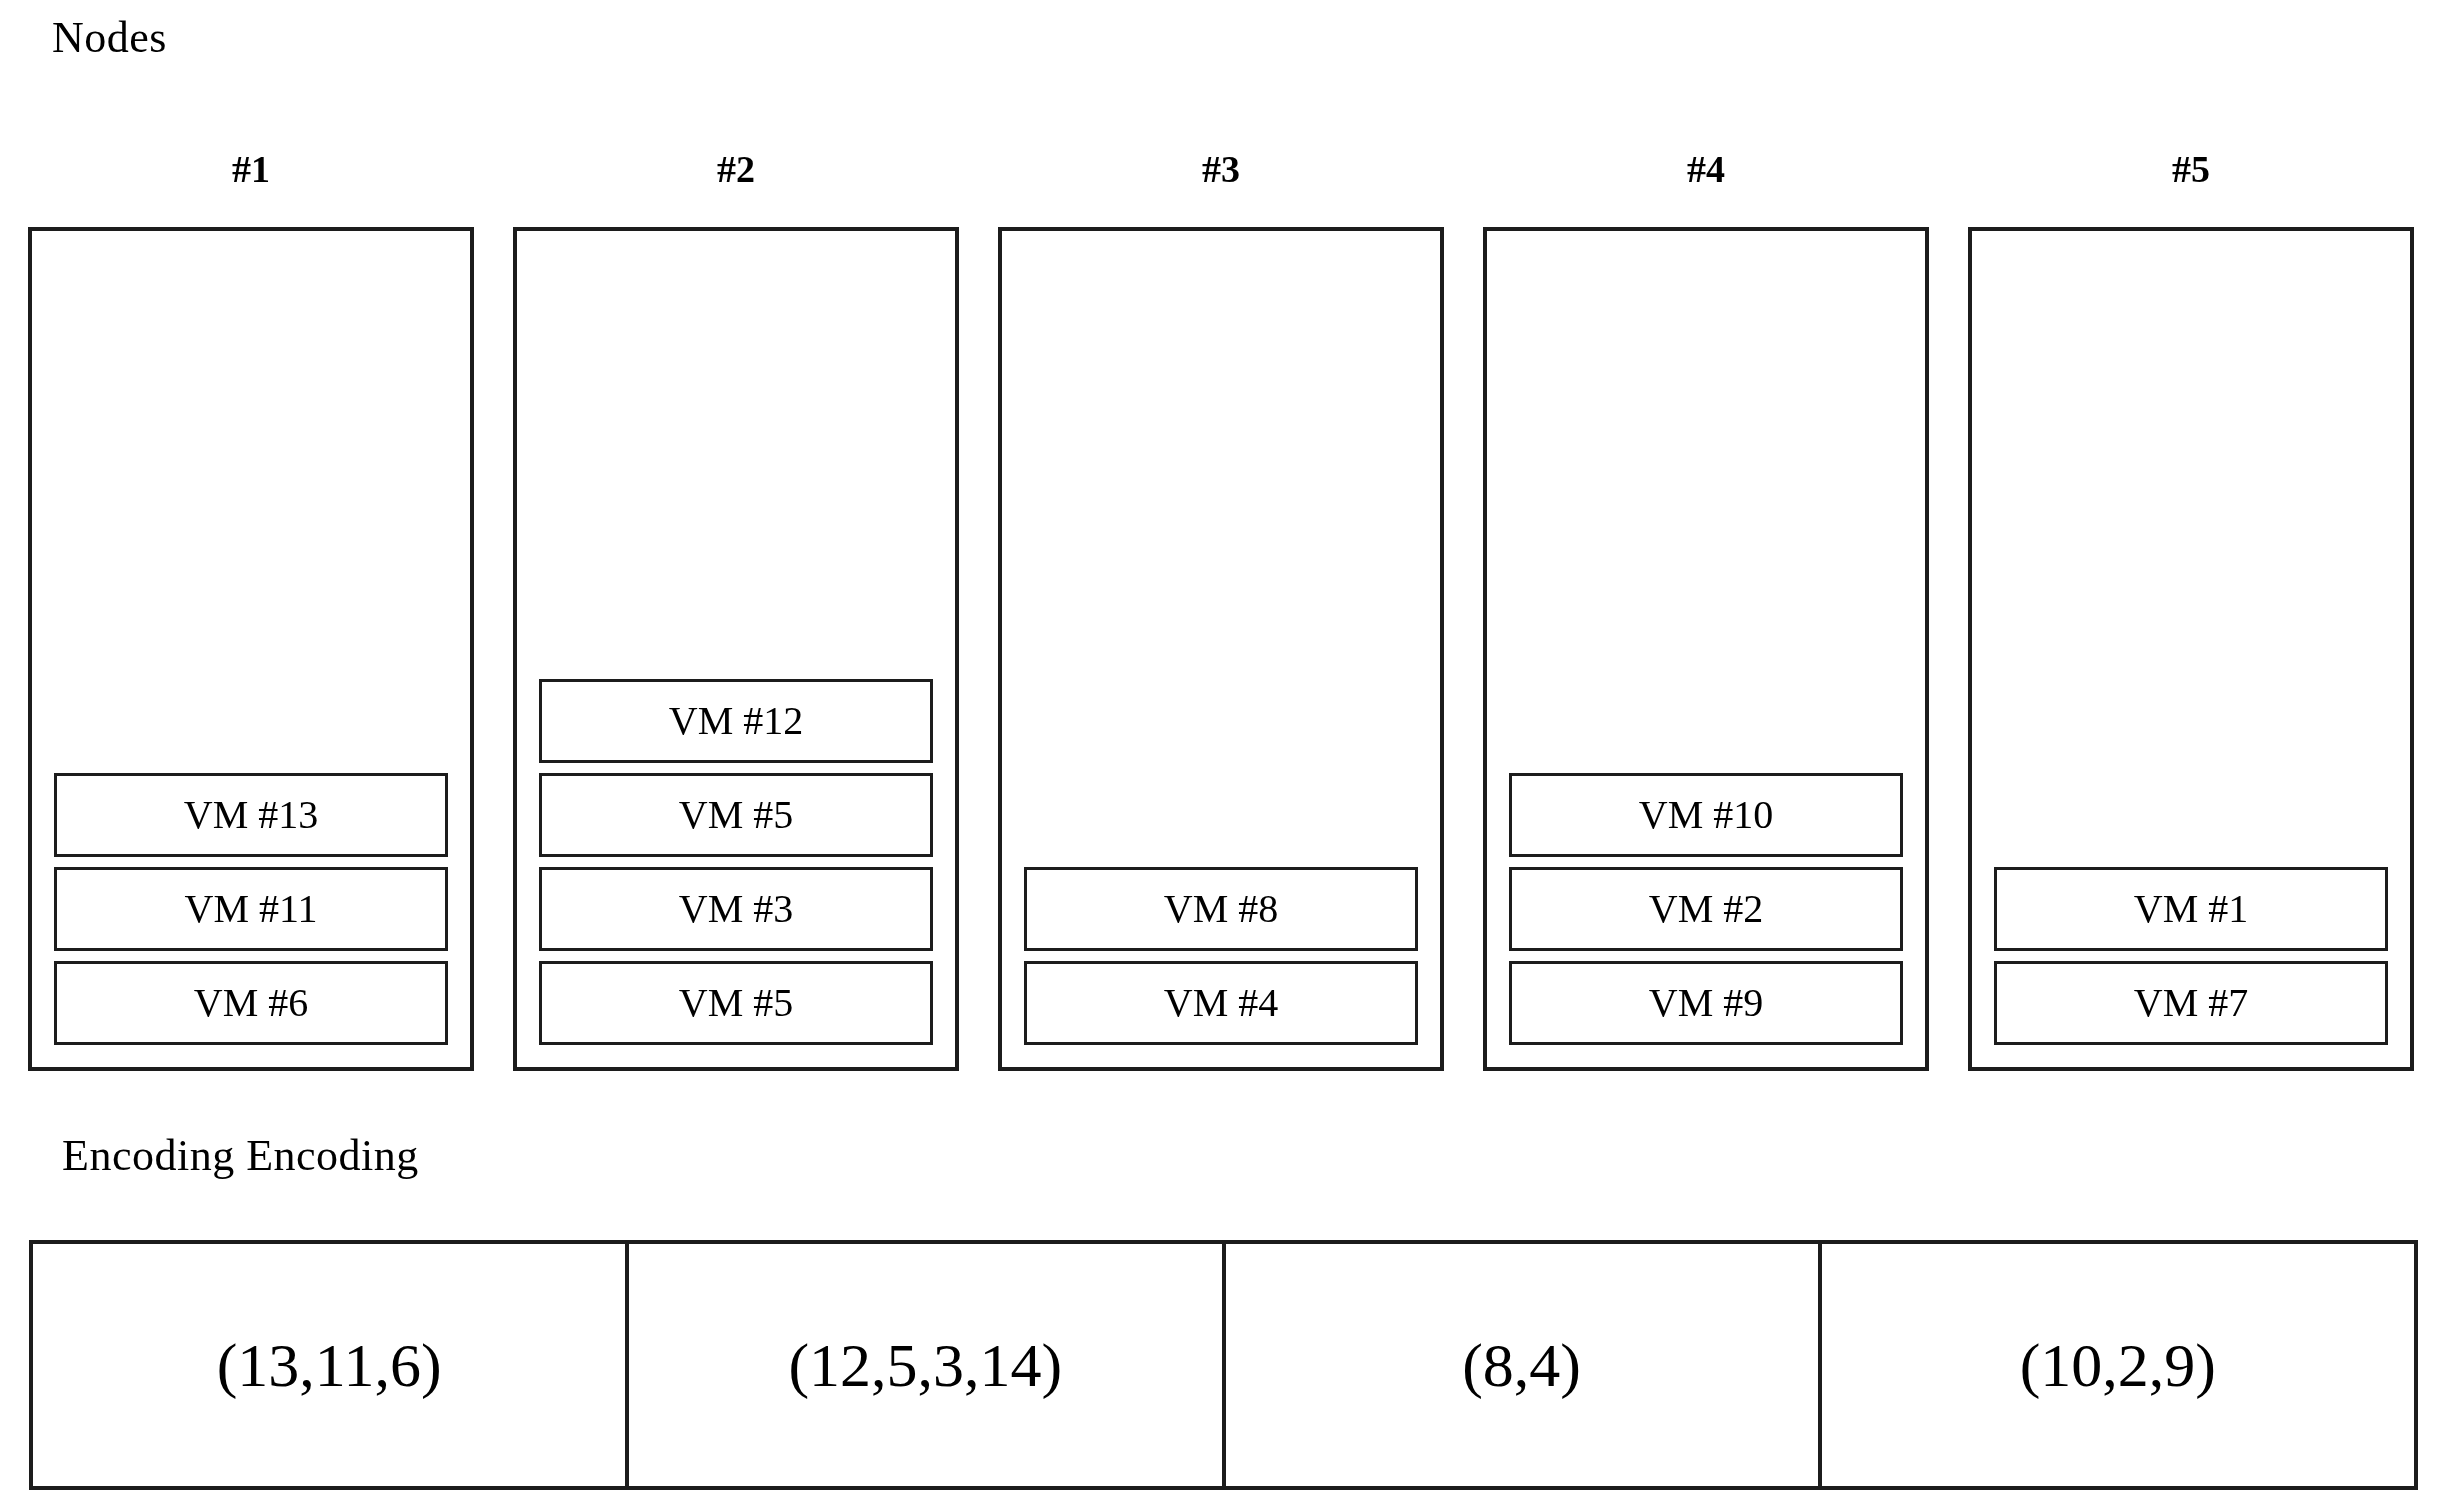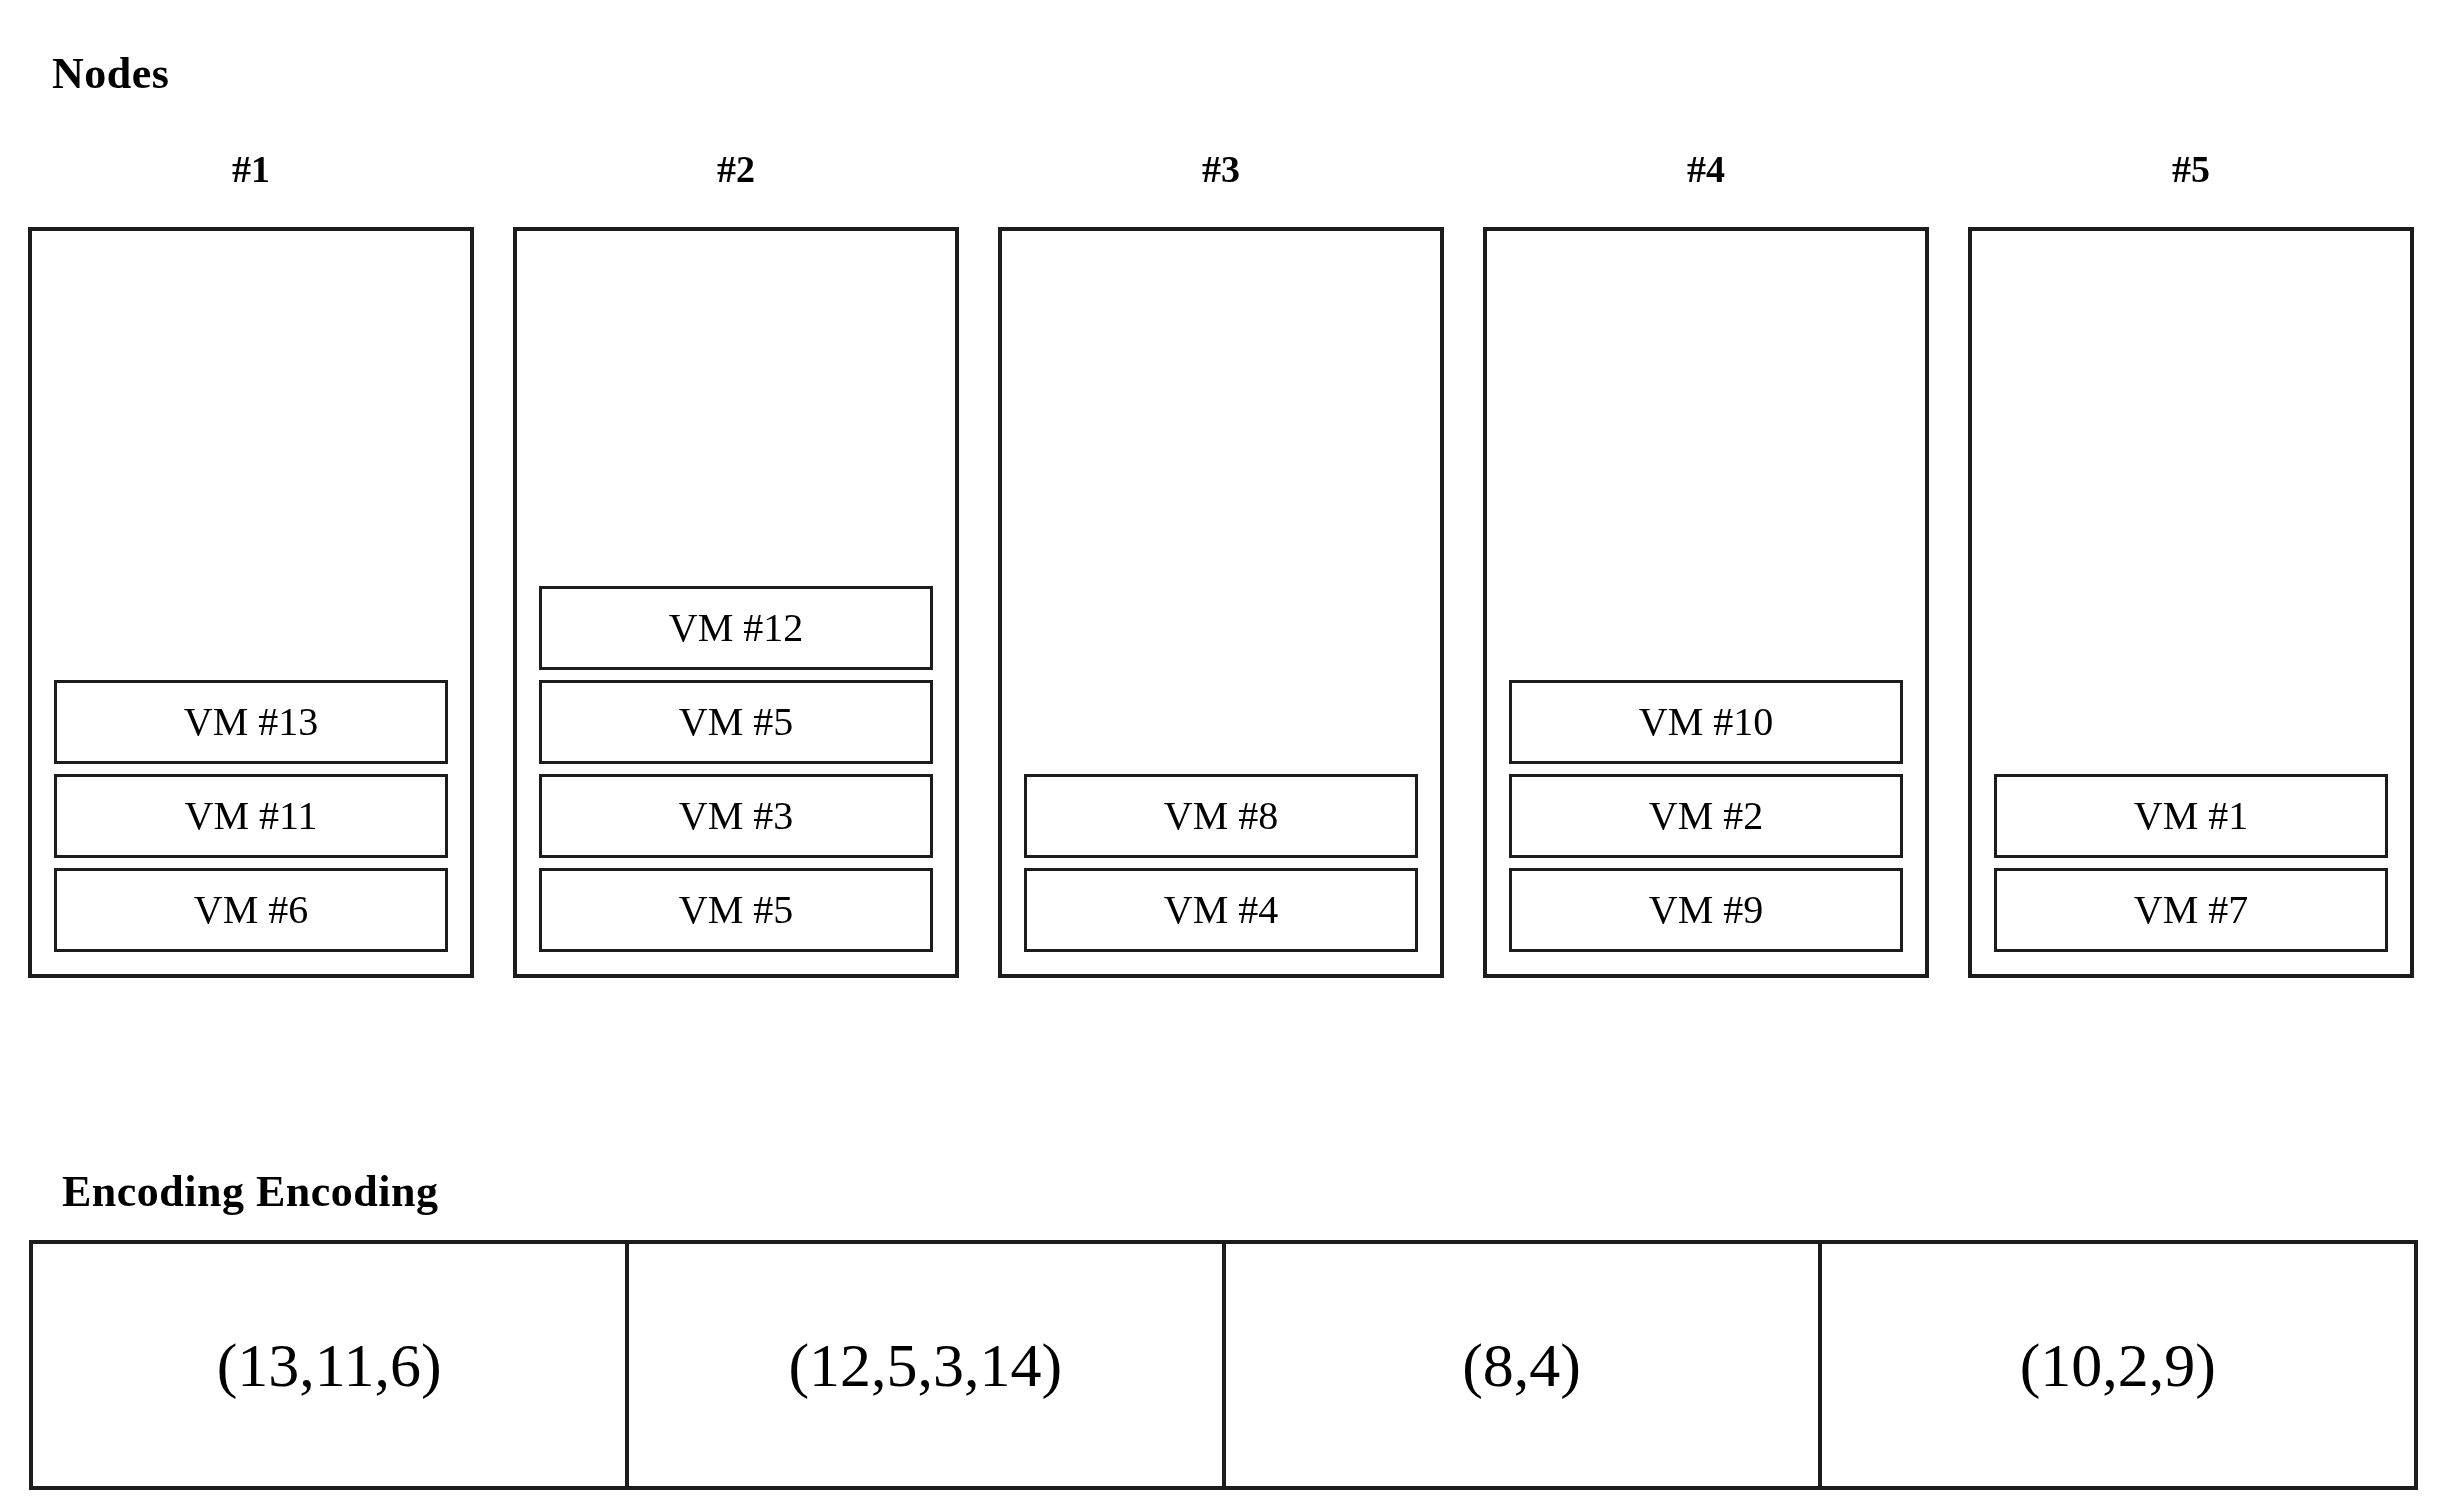--- a/index.html
+++ b/index.html
@@ -12,26 +12,25 @@
     height: 1499px;
     position: relative;
     font-family: "Liberation Serif", "DejaVu Serif", serif;
     color: #000000;
     overflow: hidden;
   }
 
   
   .section-title {
     position: absolute;
-    font-weight: bold;
+    font-weight: normal;
     font-size: 44px;
     letter-spacing: 0.5px;
     white-space: nowrap;
     line-height: 1;
-    margin-top: 36px;
   }
   #nodes-title { left: 52px; top: 16px; }
   #encoding-title { left: 62px; top: 1134px; }
 
   
   #nodes-section {
     position: absolute;
     left: 0;
     top: 0;
     width: 2447px;
@@ -53,21 +52,21 @@
     font-weight: bold;
     font-size: 38px;
     line-height: 1;
   }
 
   .node-box {
     position: absolute;
     top: 77px;
     left: 0;
     width: 446px;
-    height: 751px;
+    height: 844px;
     border: 4px solid #1c1c1c;
     box-sizing: border-box;
     background: #ffffff;
   }
 
   .vm-stack {
     position: absolute;
     left: 22px;
     right: 22px;
     bottom: 22px;

